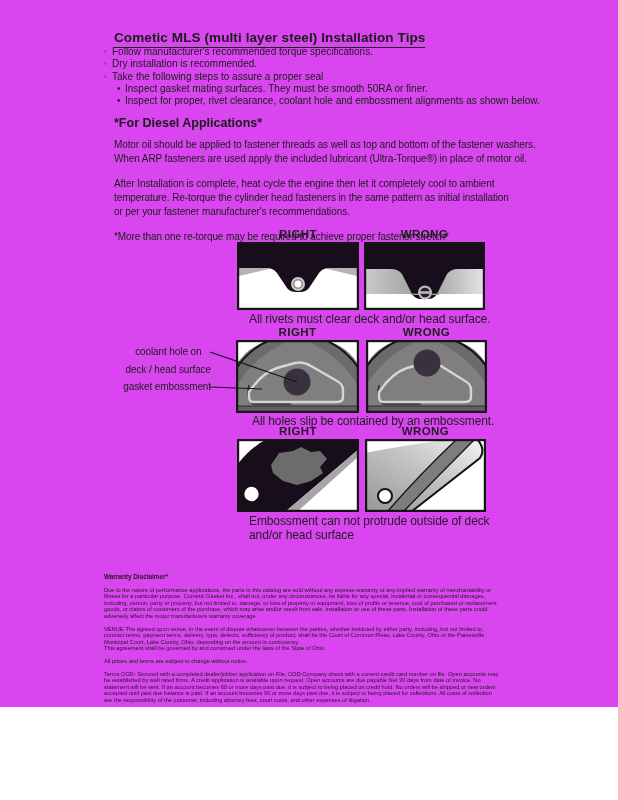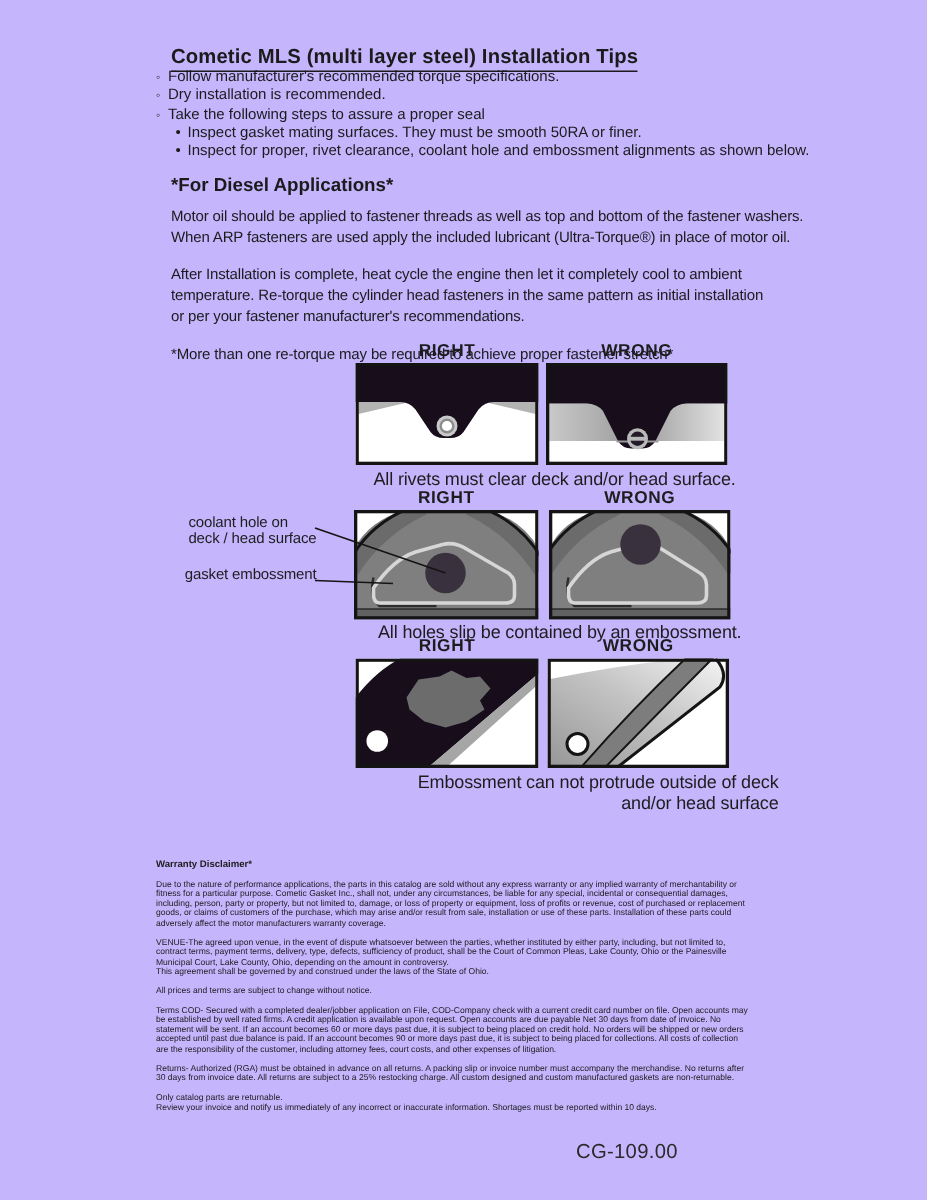--- a/index.html
+++ b/index.html
@@ -1,19 +1,19 @@
 <!DOCTYPE html>
 <html><head>
 <meta charset="utf-8">
 <style>
   * { margin: 0; padding: 0; box-sizing: border-box; }
   html, body { background: #ffffff; }
   body { font-family: "Liberation Sans", sans-serif; color: #1b1b1b; }
   .page {
-    position: relative; width: 618px; height: 800px; background: #c4b5fd;
+    position: relative; width: 618px; height: 707px; background: #d946ef;
     overflow: hidden; -webkit-font-smoothing: antialiased;
   }
   .abs { position: absolute; }
 
   .title {
     left: 114px; top: 30px; font-size: 13.5px; font-weight: 700;
     letter-spacing: .1px; border-bottom: 1.6px solid #1b1b1b; padding-bottom: 2px;
   }
 
   .bullets { left: 104px; top: 46px; width: 470px; font-size: 10px; }
@@ -24,23 +24,23 @@
 
   .diesel { left: 114px; top: 116px; width: 470px; font-size: 10px; }
   .diesel .h { font-size: 12.5px; font-weight: 700; margin-bottom: 8px; }
   .diesel p { line-height: 14px; margin-bottom: 11px; white-space: pre-line; letter-spacing: -0.1px; }
 
   .figlbl {
     font-size: 11.5px; font-weight: 700; letter-spacing: .4px;
     text-align: center; color: #1d1d1d;
   }
   .cap { font-size: 12px; color: #1d1d1d; letter-spacing: -0.1px; margin-left: 12px; }
-  .pre { white-space: pre-line; text-align: right; }
+  .pre { white-space: pre-line; }
   .ann {
-    font-size: 10px; color: #1d1d1d; text-align: left; line-height: 11px;
+    font-size: 10px; color: #1d1d1d; text-align: center; line-height: 18px;
     white-space: pre-line; letter-spacing: -0.1px;
   }
 
   .legal { left: 104px; top: 573px; width: 418px; color: #1c1c1c; }
   .legal .h { font-size: 6.4px; font-weight: 700; margin-bottom: 7px; }
   .legal p {
     font-size: 5.7px; line-height: 6.45px; margin-bottom: 6.5px;
     white-space: pre-line; letter-spacing: 0;
   }
 

